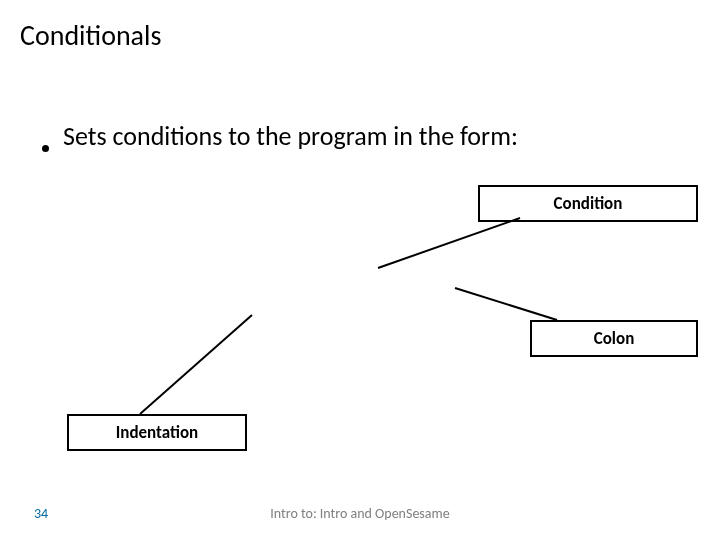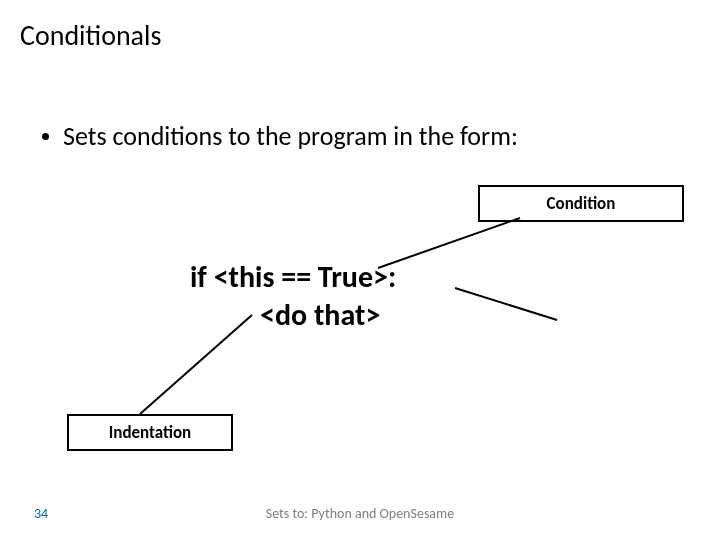--- a/index.html
+++ b/index.html
@@ -22,21 +22,21 @@
     left: 20px;
     top: 18px;
     font-size: 28px;
     font-weight: 400;
   }
   .bullet-row {
     position: absolute;
     left: 42px;
     top: 120px;
     display: flex;
-    align-items: flex-start;
+    align-items: flex-end;
     font-size: 26px;
   }
   .bullet-dot {
     width: 7px;
     height: 7px;
     border-radius: 50%;
     background: #000;
     margin-top: 13px;
     margin-right: 14px;
     flex-shrink: 0;
@@ -52,21 +52,21 @@
   .code-line2 {
     margin-left: 70px;
   }
   .label-box {
     position: absolute;
     border: 2px solid #000;
     background: #fff;
     font-size: 17px;
     font-weight: 700;
     text-align: center;
-    padding: 6px 1px;
+    padding: 6px 8px;
   }
   .box-condition {
     left: 478px;
     top: 185px;
     width: 200px;
   }
   .box-colon {
     left: 530px;
     top: 320px;
     width: 148px;
@@ -106,30 +106,27 @@
 
 <div class="slide">
 
   <div class="title">Conditionals</div>
 
   <div class="bullet-row">
     <div class="bullet-dot"></div>
     <div>Sets conditions to the program in the form:</div>
   </div>
 
-  <div class="code-block">
-    <div>if &lt;this == True&gt;:</div>
-    <div class="code-line2">&lt;do that&gt;</div>
-  </div>
 
   <div class="label-box box-condition">Condition</div>
+  <div class="label-box box-colon">Colon</div>
   <div class="label-box box-indentation">Indentation</div>
 
   <svg class="arrows" viewBox="0 0 720 540">
     <line x1="520" y1="218" x2="378" y2="268" stroke="#000" stroke-width="2"></line>
     <line x1="557" y1="320" x2="455" y2="288" stroke="#000" stroke-width="2"></line>
     <line x1="140" y1="414" x2="252" y2="315" stroke="#000" stroke-width="2"></line>
   </svg>
 
   <div class="page-number">34</div>
-  <div class="footer-note">Sets to: Python and OpenSesame</div>
+  <div class="footer-note">Intro to: Intro and OpenSesame</div>
 
 </div>
 
 </body></html>

